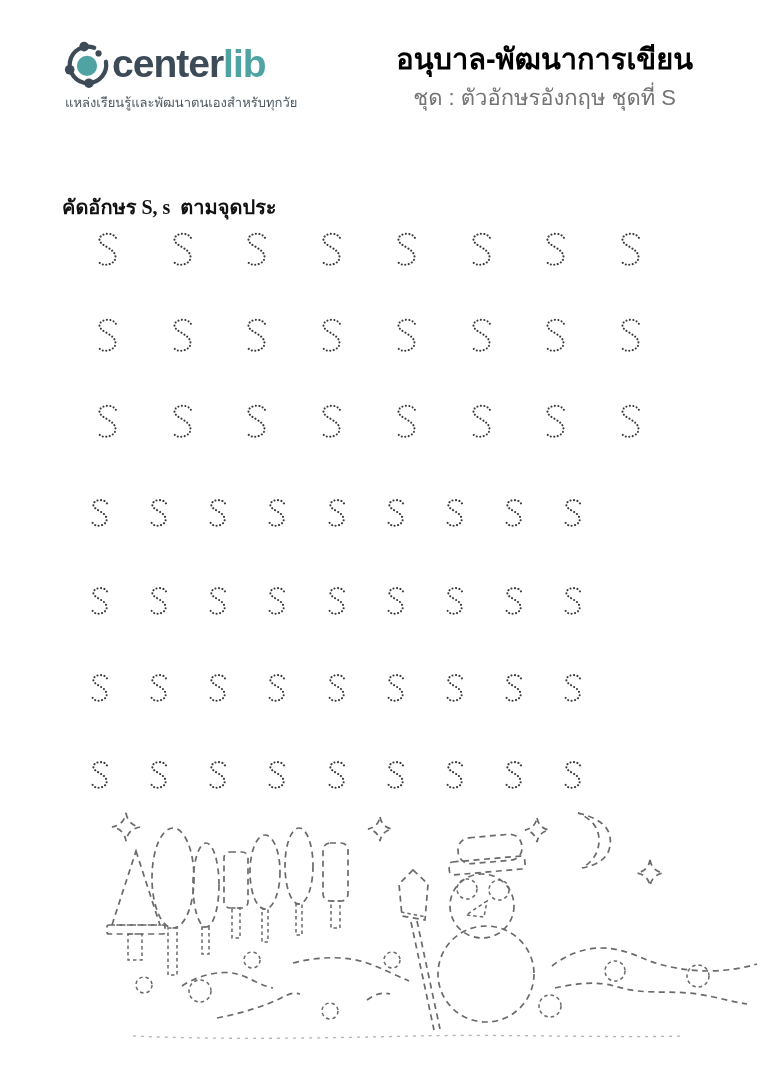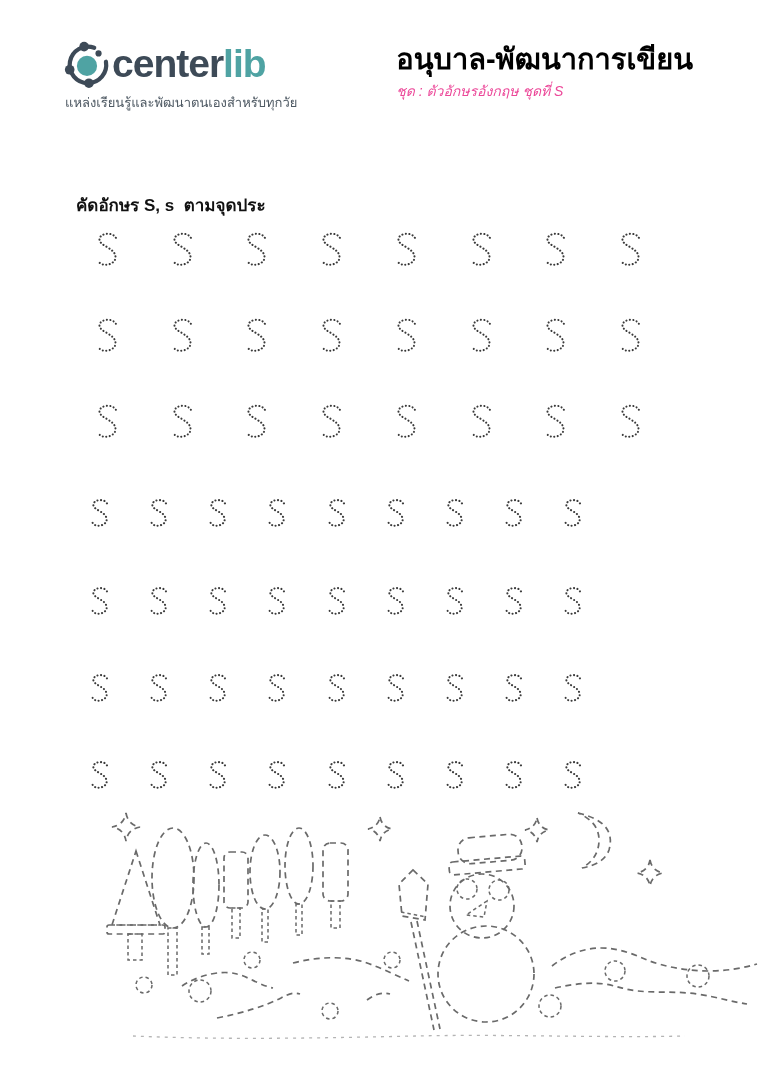--- a/index.html
+++ b/index.html
@@ -10,28 +10,28 @@
 
   
   .logo-block { position:absolute; left:62px; top:38px; }
   .logo-row { display:flex; align-items:center; }
   .logo-icon { width:50px; height:50px; }
   .wordmark { font-size:39px; font-weight:bold; letter-spacing:-1px; line-height:1; }
   .wordmark .brand-dark { color:var(--brand-dark,#3d4a57); }
   .wordmark .brand-teal { color:var(--brand-teal,#4fa3a3); }
   .tagline { margin-top:4px; margin-left:3px; font-size:13px; color:#4d5862; }
 
-  .title-block { position:absolute; top:44px; right:70px; text-align:left; }
+  .title-block { position:absolute; top:44px; right:70px; text-align:center; }
   .doc-title { font-size:29px; font-weight:bold; line-height:1.1; color:#000; }
-  .doc-subtitle { font-size:14px; margin-top:4px; color:#ec4899;font-style:italic; }
+  .doc-subtitle { font-size:22px; margin-top:4px; color:#737373; }
 
   
   .name-line { position:absolute; left:66px; top:138px; font-size:21px; font-weight:600; white-space:pre; }
   .name-dots { letter-spacing:1px; font-weight:600; }
-  .instruction { position:absolute; left:76px; top:191px; font-size:17px; font-weight:600; white-space:pre; }
+  .instruction { position:absolute; left:62px; top:191px; font-size:20px; font-weight:600; white-space:pre;font-family:Liberation Serif, serif; }
 
   
   .letter-row { position:absolute; display:flex; justify-content:space-between; }
   .row-u { left:93px; width:552px; }
   .row-l { left:88px; width:497px; }
   .glyph { display:block; }
   .glyph-u { width:29px; height:40px; }
   .glyph-l { width:24px; height:33px; }
   .glyph use { fill:none; stroke:var(--dot-color,#3a3a3a); stroke-linecap:round; }
   .glyph-u use { stroke-width:2.7; stroke-dasharray:0.1 4.4; }

